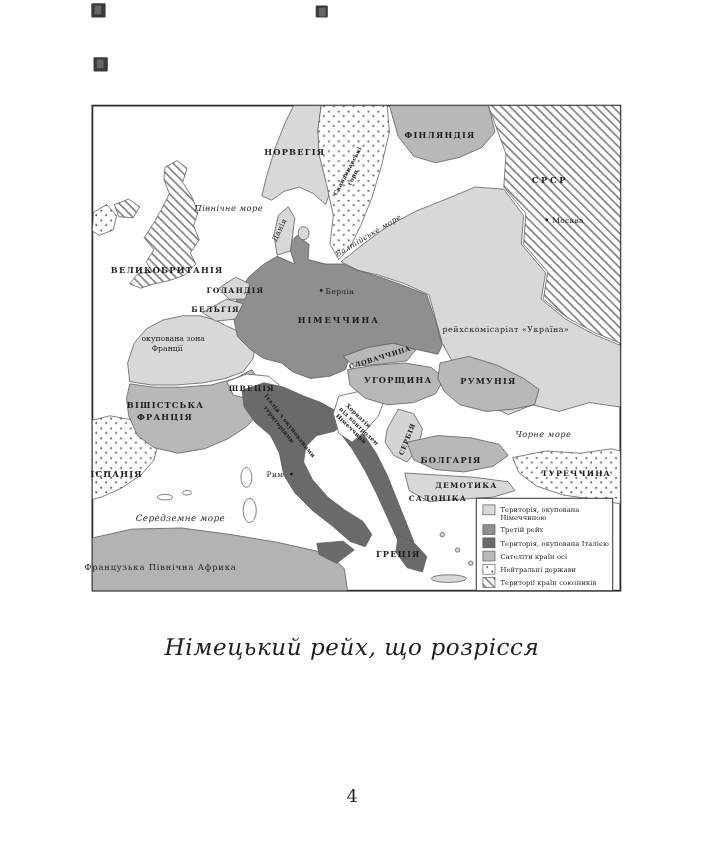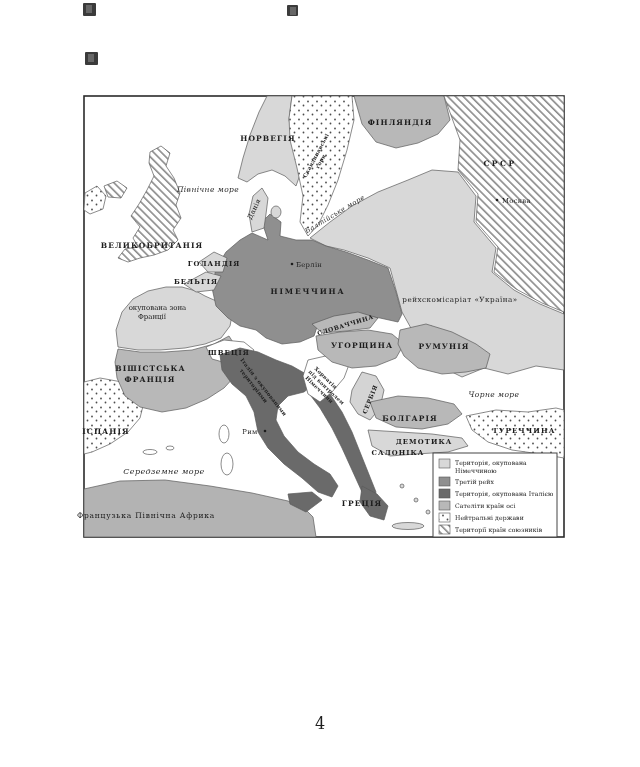--- a/index.html
+++ b/index.html
@@ -199,14 +199,15 @@
       <text x="455" y="496" class="legend-lbl">Територія, окупована Італією</text>
       <rect x="439" y="501" width="11" height="9" fill="#b8b8b8" stroke="#555" stroke-width=".6"></rect>
       <text x="455" y="508" class="legend-lbl">Сателіти країн осі</text>
       <rect x="439" y="513" width="11" height="9" fill="url(#dots)" stroke="#555" stroke-width=".6"></rect>
       <text x="455" y="520" class="legend-lbl">Нейтральні держави</text>
       <rect x="439" y="525" width="11" height="9" fill="url(#hatch)" stroke="#555" stroke-width=".6"></rect>
       <text x="455" y="532" class="legend-lbl">Території країн союзників</text>
     </g>
   </svg>
 
+  <div id="caption">Німецький рейх, що розрісся</div>
   <div id="pageno">4</div>
 </div>
 
 </body></html>

